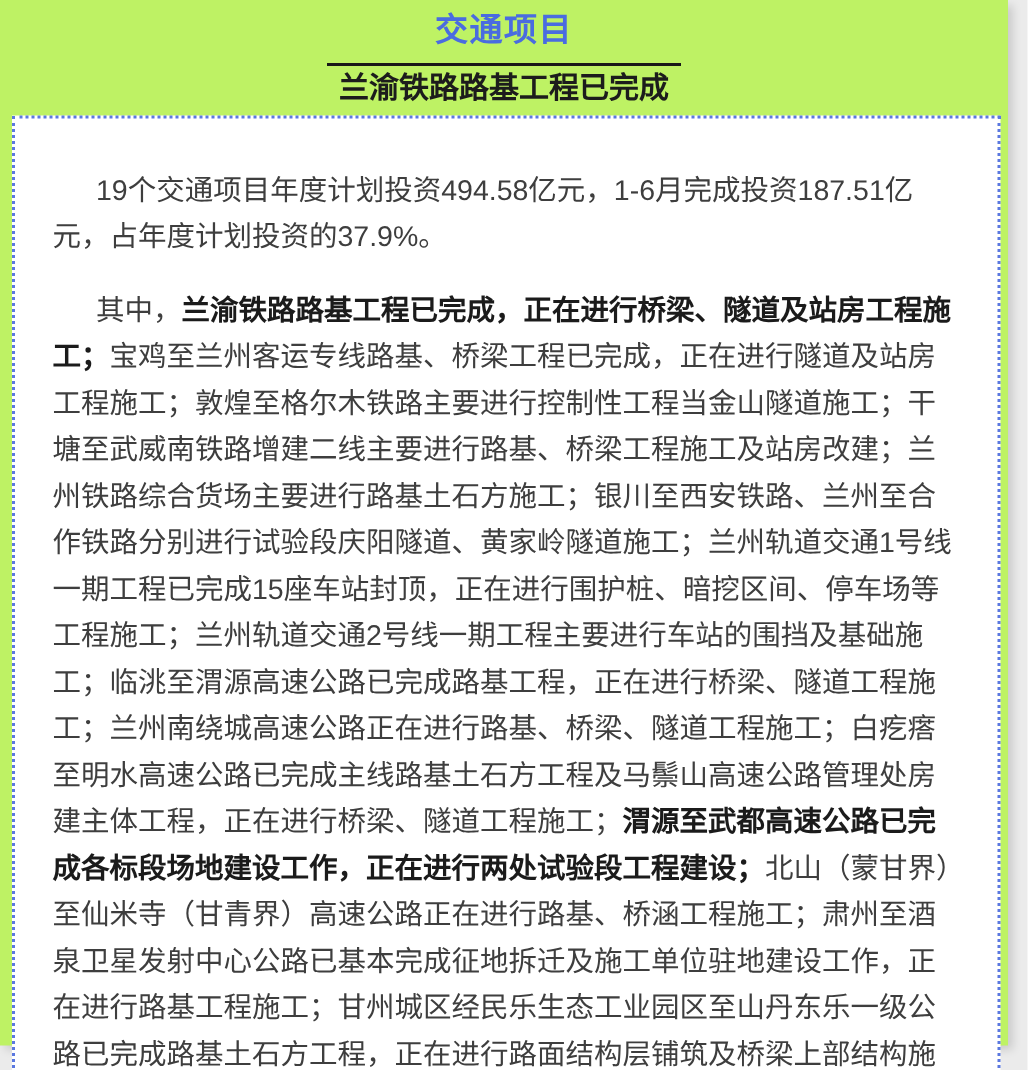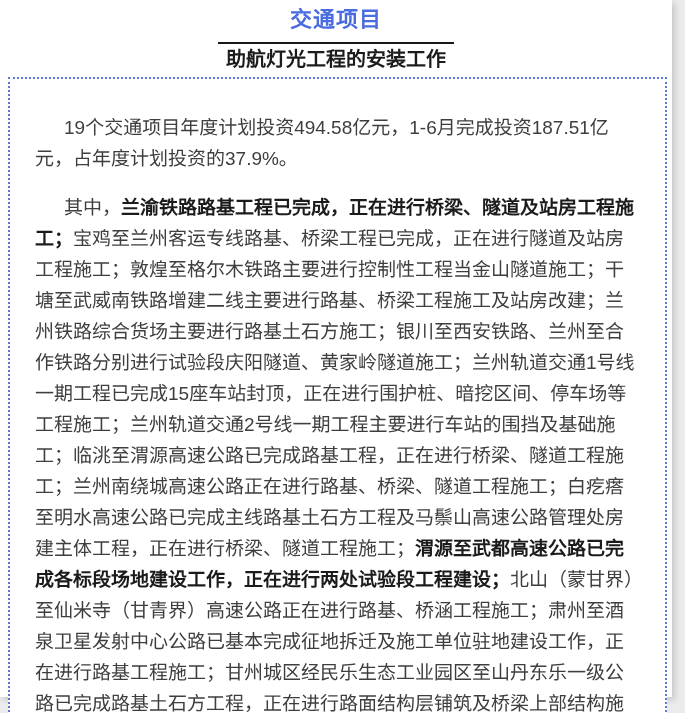--- a/index.html
+++ b/index.html
@@ -11,21 +11,21 @@
   }
   html,body{margin:0;padding:0;}
   body{
     width:685px;height:713px;overflow:hidden;
     background:var(--page-bg);
     font-family:"Liberation Sans", sans-serif;
   }
   .card{
     position:absolute;left:0;top:0;
     width:672px;height:697px;
-    background:#ffffff;
+    background:#bef264;
     box-shadow:3px 3px 6px rgba(0,0,0,0.15);
     box-sizing:border-box;
   }
   .header{text-align:center;padding-top:7px;}
   .category-wrap{
     display:inline-block;
     padding:0 72px 9px 72px;
     border-bottom:2px solid #181818;
   }
   .category{
@@ -58,21 +58,21 @@
   .seg-bold{font-weight:bold;color:var(--bold-color);}
 </style>
 </head>
 <body>
 
 <div class="card">
   <div class="header">
     <div class="category-wrap">
       <h1 class="category">交通项目</h1>
     </div>
-    <h2 class="subtitle">助航灯光工程的安装工作</h2>
+    <h2 class="subtitle">兰渝铁路路基工程已完成</h2>
   </div>
 
   <div class="content-box">
     <p class="body-para">
       <span>19个交通项目年度计划投资494.58亿元，1-6月完成投资187.51亿元，占年度计划投资的37.9%。</span>
     </p>
     <p class="body-para">
       <span>其中，</span><span class="seg-bold">兰渝铁路路基工程已完成，正在进行桥梁、隧道及站房工程施工；</span><span>宝鸡至兰州客运专线路基、桥梁工程已完成，正在进行隧道及站房工程施工；敦煌至格尔木铁路主要进行控制性工程当金山隧道施工；干塘至武威南铁路增建二线主要进行路基、桥梁工程施工及站房改建；兰州铁路综合货场主要进行路基土石方施工；银川至西安铁路、兰州至合作铁路分别进行试验段庆阳隧道、黄家岭隧道施工；兰州轨道交通1号线一期工程已完成15座车站封顶，正在进行围护桩、暗挖区间、停车场等工程施工；兰州轨道交通2号线一期工程主要进行车站的围挡及基础施工；临洮至渭源高速公路已完成路基工程，正在进行桥梁、隧道工程施工；兰州南绕城高速公路正在进行路基、桥梁、隧道工程施工；白疙瘩至明水高速公路已完成主线路基土石方工程及马鬃山高速公路管理处房建主体工程，正在进行桥梁、隧道工程施工；</span><span class="seg-bold">渭源至武都高速公路已完成各标段场地建设工作，正在进行两处试验段工程建设；</span><span>北山（蒙甘界）至仙米寺（甘青界）高速公路正在进行路基、桥涵工程施工；肃州至酒泉卫星发射中心公路已基本完成征地拆迁及施工单位驻地建设工作，正在进行路基工程施工；甘州城区经民乐生态工业园区至山丹东乐一级公路已完成路基土石方工程，正在进行路面结构层铺筑及桥梁上部结构施工；兰州中川机场二期扩建工程主要开展飞行区场道、高架桥建设及导航设施、助航灯光工程的安装工作；</span><span class="seg-bold">陇南成州民用机场主要进行飞行区排水、道面及航站楼等工程建设。</span>
     </p>
   </div>

